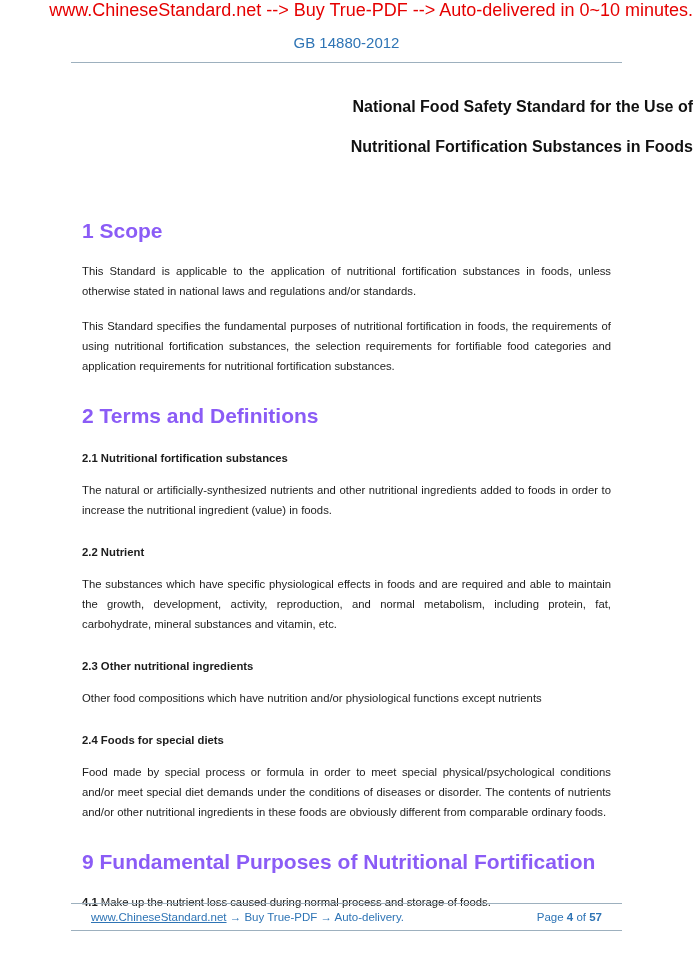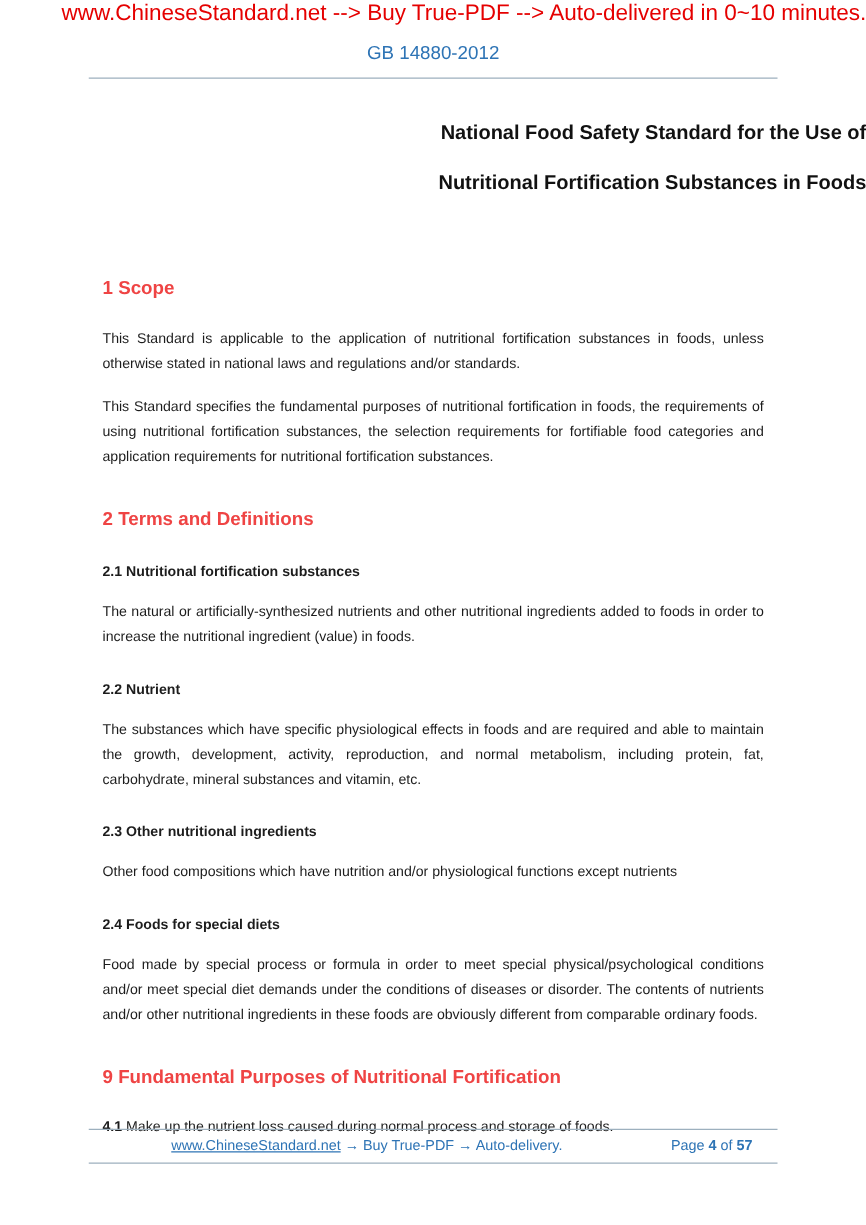--- a/index.html
+++ b/index.html
@@ -41,23 +41,23 @@
     color:#111111;
   }
 
   .content {
     margin:0 82px;
     font-size:11.3px;
     line-height:20px;
     color:#1c1c1c;
   }
   .sec-heading {
-    font-size:15px;
+    font-size:21px;
     font-weight:bold;
-    color:#ef4444;
+    color:#8b5cf6;
     margin-top:54px;
     margin-bottom:20px;
   }
   .sec-heading.tight { margin-top:30px; }
   .sub-heading {
     font-size:11.3px;
     font-weight:bold;
     margin-top:22px;
     margin-bottom:12px;
   }
@@ -79,21 +79,21 @@
     align-items:center;
     padding:7px 20px 7px 20px;
     font-size:11.5px;
     color:#2e74b5;
   }
   .footer-link {
     color:#2e74b5;
     text-decoration:underline;
     cursor:pointer;
   }
-  .footer-left { white-space:pre-wrap;margin-left:46px; }
+  .footer-left { white-space:pre-wrap; }
   .page-indicator b { font-weight:bold; }
 </style>
 </head>
 <body>
 
 <div class="page">
 
   <div class="banner">www.ChineseStandard.net --&gt; Buy True-PDF --&gt; Auto-delivered in 0~10 minutes.</div>
   <div class="doc-number">GB 14880-2012</div>
   <div class="rule"></div>

